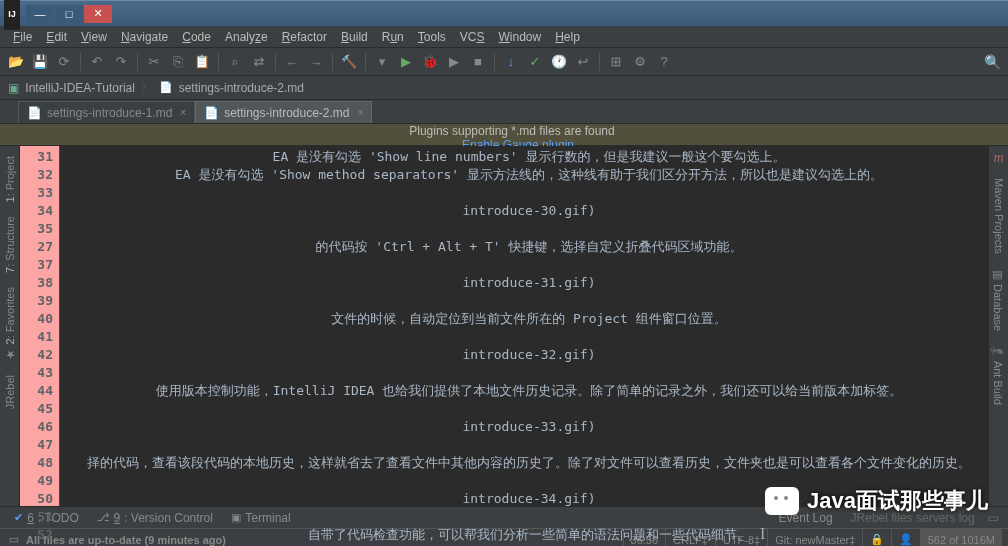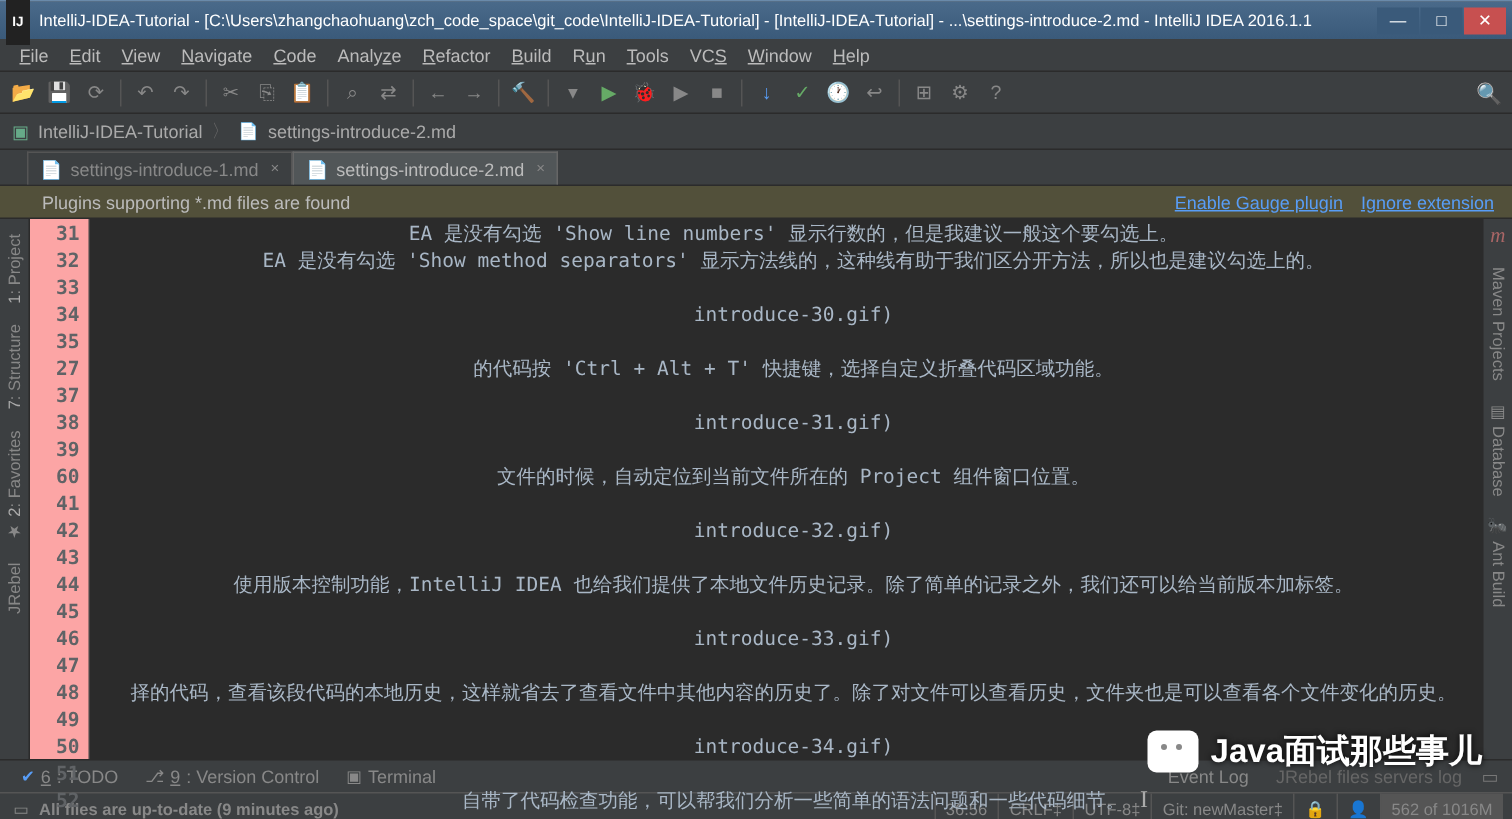--- a/index.html
+++ b/index.html
@@ -33,21 +33,21 @@
 .navbar .file-ico { color: #6897bb; font-size: 11px; }
 .navbar .crumb-sep { color: #666; }
 
 
 .editor-tabs { height: 24px; background: #3c3f41; display: flex; align-items: flex-end; padding-left: 18px; border-bottom: 1px solid #2b2b2b; }
 .editor-tab { height: 22px; padding: 0 8px; display: flex; align-items: center; gap: 5px; font-size: 12px; color: #888; border: 1px solid #555; border-bottom: none; background: #3c3f41; }
 .editor-tab.active { background: #515658; color: #bbb; border-color: #666; }
 .editor-tab .close-x { color: #888; font-size: 10px; margin-left: 3px; }
 
 
-.notif-bar { height: 22px; background: #52503a; display: flex; align-items: center; padding: 0 12px 0 28px; font-size: 12px; color: #bbb; border-bottom: 1px solid #2b2b2b; }
+.notif-bar { height: 22px; background: #52503a; display: flex; align-items: center; padding: 0 12px 0 28px; font-size: 12px; color: #bbb; border-bottom: 1px solid #2b2b2b; flex-direction: column; }
 .notif-bar .msg { flex: 1; }
 .notif-bar .link { color: #589df6; text-decoration: underline; margin-left: 12px; cursor: pointer; }
 
 
 .main { display: flex; height: 360px; }
 .left-tools { width: 20px; background: #3c3f41; border-right: 1px solid #2b2b2b; display: flex; flex-direction: column; align-items: center; padding-top: 4px; }
 .left-tools .vtab { writing-mode: vertical-rl; transform: rotate(180deg); font-size: 11px; color: #888; padding: 6px 2px; margin-bottom: 2px; }
 .left-tools .vtab .num { color: #aaa; }
 .right-tools { width: 20px; background: #3c3f41; border-left: 1px solid #2b2b2b; display: flex; flex-direction: column; align-items: center; padding-top: 4px; }
 .right-tools .vtab { writing-mode: vertical-rl; font-size: 11px; color: #888; padding: 6px 2px; margin-bottom: 2px; }
@@ -79,21 +79,20 @@
 .watermark .wx-icon { width: 34px; height: 28px; background: #fff; border-radius: 6px; position: relative; }
 .watermark .wx-icon::before, .watermark .wx-icon::after { content: ''; position: absolute; background: #888; border-radius: 50%; width: 4px; height: 4px; top: 9px; }
 .watermark .wx-icon::before { left: 9px; }
 .watermark .wx-icon::after { left: 19px; }
 </style>
 </head>
 <body>
 
 <div class="titlebar">
   <span class="app-icon">IJ</span>
-  <span class="title-text">IntelliJ-IDEA-Tutorial - [C:\Users\zhangchaohuang\zch_code_space\git_code\IntelliJ-IDEA-Tutorial] - [IntelliJ-IDEA-Tutorial] - ...\settings-introduce-2.md - IntelliJ IDEA 2016.1.1</span>
   <div class="win-controls">
     <div class="win-btn win-min">—</div>
     <div class="win-btn win-max">□</div>
     <div class="win-btn win-close">✕</div>
   </div>
 </div>
 
 <div class="menubar">
   <span class="menu-item"><u>F</u>ile</span>
   <span class="menu-item"><u>E</u>dit</span>
@@ -187,21 +186,21 @@
     <div class="gutter" id="gutter">
         <div>31</div>
         <div>32</div>
         <div>33</div>
         <div>34</div>
         <div>35</div>
         <div>27</div>
         <div>37</div>
         <div>38</div>
         <div>39</div>
-        <div>60</div>
+        <div>40</div>
         <div>41</div>
         <div>42</div>
         <div>43</div>
         <div>44</div>
         <div>45</div>
         <div>46</div>
         <div>47</div>
         <div>48</div>
         <div>49</div>
         <div>50</div>

